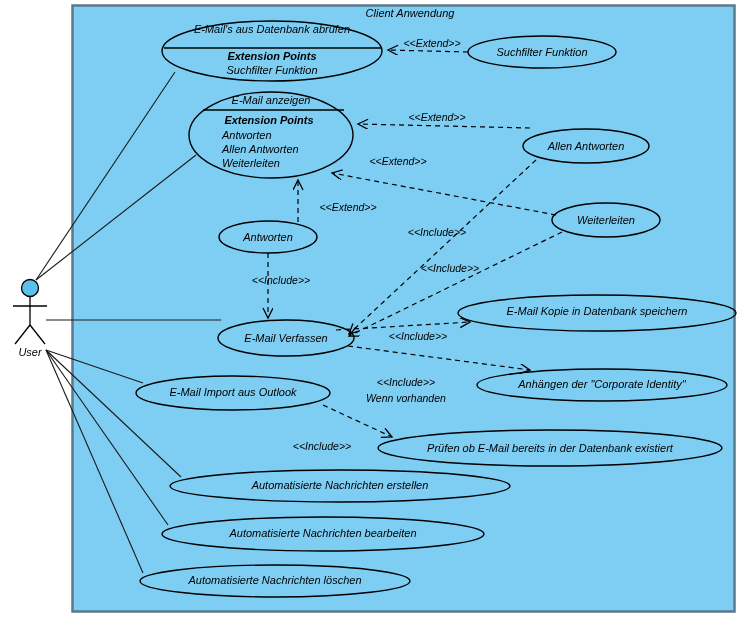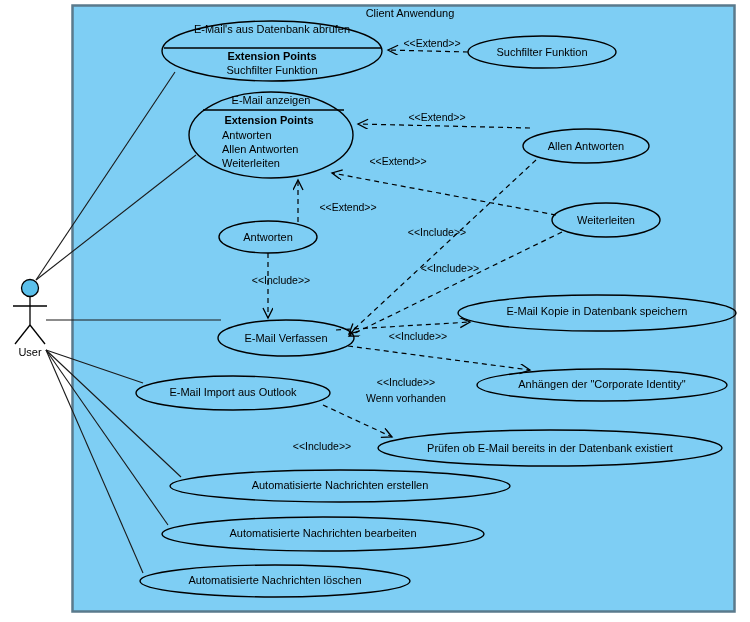--- a/index.html
+++ b/index.html
@@ -7,20 +7,21 @@
     padding: 0;
     background: #ffffff;
   }
   #stage {
     position: relative;
     width: 750px;
     height: 622px;
     background: #ffffff;
     font-family: "Liberation Sans", sans-serif;
     overflow: hidden;
+    font-style: italic;
   }
   svg#diagram {
     position: absolute;
     left: 0;
     top: 0;
     width: 750px;
     height: 622px;
   }
   .uc-ellipse {
     fill: none;

